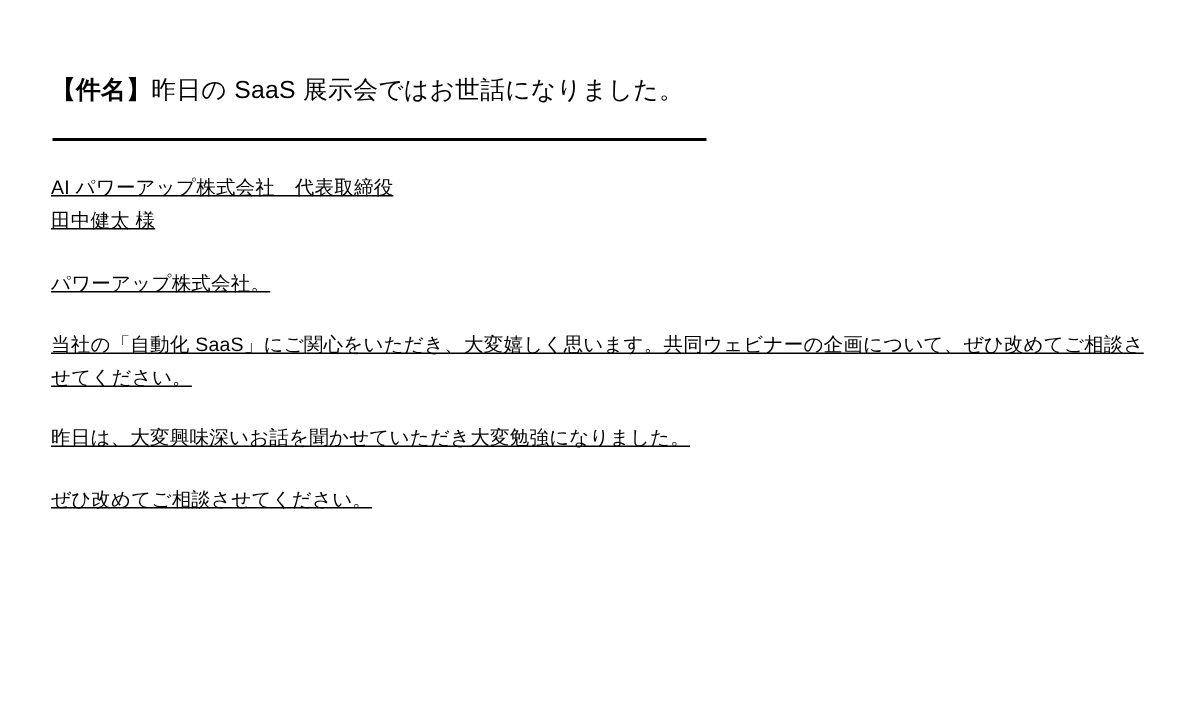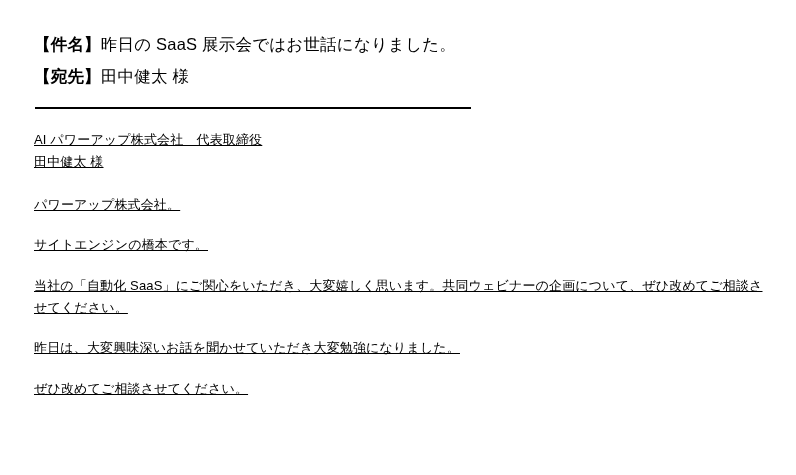--- a/index.html
+++ b/index.html
@@ -13,20 +13,21 @@
     overflow: hidden;
     font-family: "Liberation Sans", "DejaVu Sans", sans-serif;
     color: #000000;
   }
   .page {
     position: relative;
     width: 796px;
     height: 419px;
     box-sizing: border-box;
     padding: 32px 28px 0 34px;
+    margin-top: 16px;
   }
   .head-line {
     font-size: 16.5px;
     line-height: 1.55;
     margin: 0 0 6px 0;
     white-space: nowrap;
     letter-spacing: 0.2px;
   }
   .head-line .label {
     font-weight: bold;
@@ -57,33 +58,29 @@
 </style>
 </head>
 <body>
 
 <div class="page">
 
   <p class="head-line">
     <span class="label">【件名】</span><span>昨日の SaaS 展示会ではお世話になりました。</span>
   </p>
 
-  <p class="head-line">
-    <span class="label">【宛先】</span><span>田中健太 様</span>
-  </p>
 
   <hr class="divider">
 
   <div class="body-block">
 
     <div class="addr-block">
       <p class="addr-line">AI パワーアップ株式会社　代表取締役</p>
       <p class="addr-line">田中健太 様</p>
     </div>
 
     <p class="para">パワーアップ株式会社。</p>
-    <p class="para">サイトエンジンの橋本です。</p>
     <p class="para">当社の「自動化 SaaS」にご関心をいただき、大変嬉しく思います。共同ウェビナーの企画について、ぜひ改めてご相談させてください。</p>
     <p class="para">昨日は、大変興味深いお話を聞かせていただき大変勉強になりました。</p>
     <p class="para">ぜひ改めてご相談させてください。</p>
 
   </div>
 </div>
 
 </body></html>

